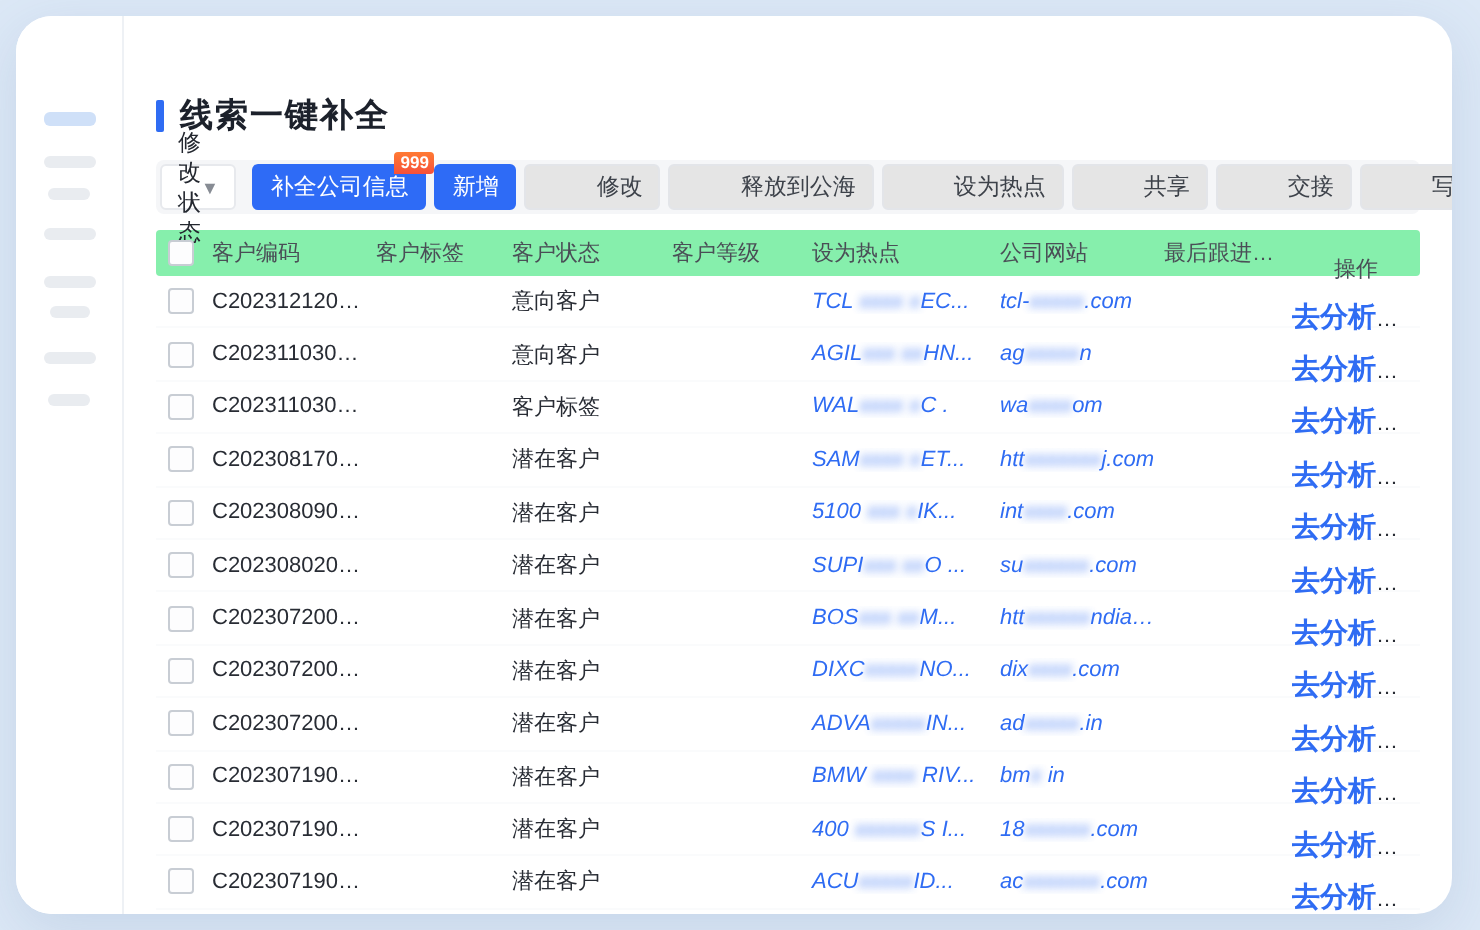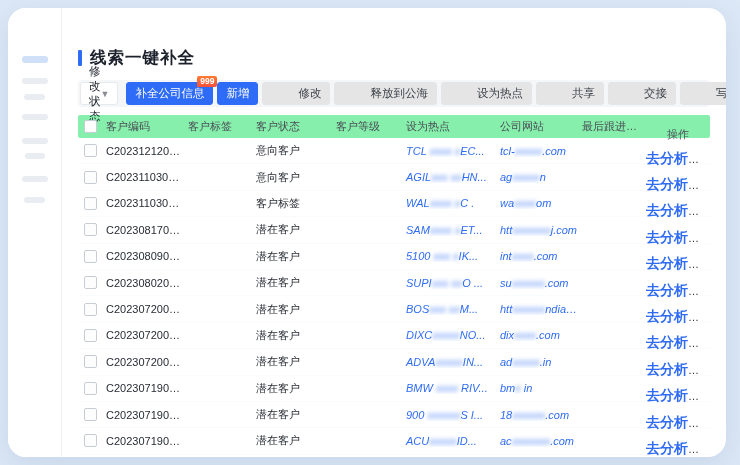--- a/index.html
+++ b/index.html
@@ -273,21 +273,21 @@
             <div class="cell center action"><a>去分析客户</a></div>
           </div>
           <div class="trow">
             <div class="cell ccb">
               <span class="cb"></span>
             </div>
             <div class="cell">C202307190002</div>
             <div class="cell"></div>
             <div class="cell">潜在客户</div>
             <div class="cell"></div>
-            <div class="cell blue"><span>900 </span><span class="blur">xxxxxx</span><span>S I...</span></div>
+            <div class="cell blue"><span>400 </span><span class="blur">xxxxxx</span><span>S I...</span></div>
             <div class="cell blue"><span>18</span><span class="blur">xxxxxx</span><span>.com</span></div>
             <div class="cell"></div>
             <div class="cell center action"><a>去分析客户</a></div>
           </div>
           <div class="trow">
             <div class="cell ccb">
               <span class="cb"></span>
             </div>
             <div class="cell">C202307190001</div>
             <div class="cell"></div>

